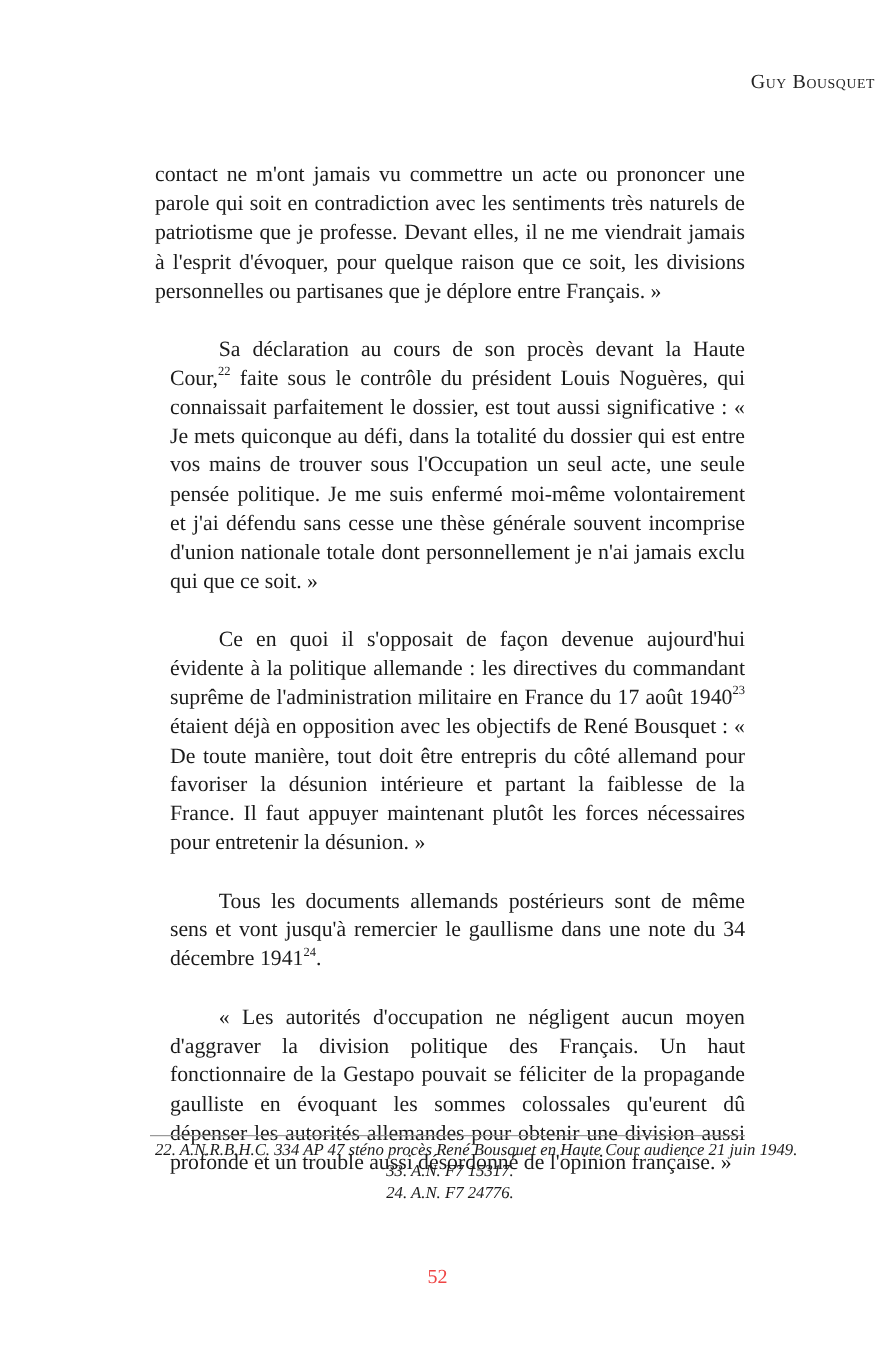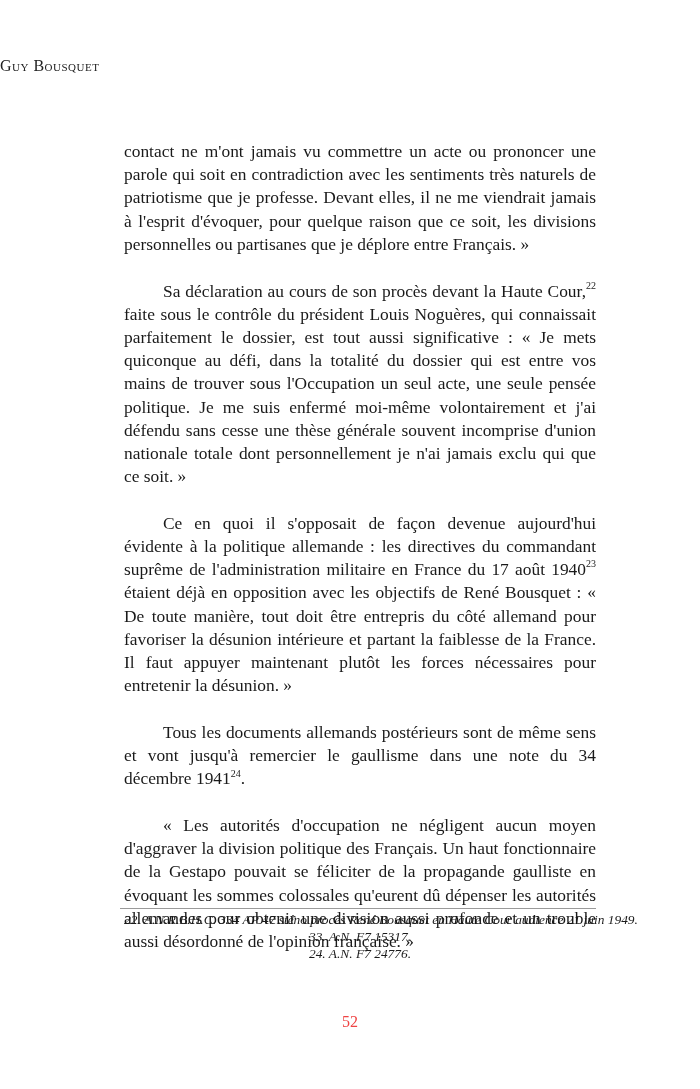--- a/index.html
+++ b/index.html
@@ -3,31 +3,31 @@
   <meta charset="utf-8">
   <style>
     html, body { margin: 0; padding: 0; background: #ffffff; }
     body {
       width: 700px; height: 1089px; position: relative; overflow: hidden;
       font-family: "Liberation Serif", "DejaVu Serif", serif;
       color: #1a1a1a;
     }
     .running-head {
       position: absolute; top: 57px; left: 0; width: 700px;
-      text-align: left; font-size: 16px; letter-spacing: 0.5px;
+      text-align: right; font-size: 16px; letter-spacing: 0.5px;
       font-variant: small-caps; color: #222;
     }
     .body-text {
-      position: absolute; left: 124px; width: 472px; top: 140px;
+      position: absolute; left: 124px; width: 472px; top: 128px;
       font-size: 17.4px; line-height: 23.2px;
     }
     .para {
       margin: 0; text-align: justify; text-align-last: left;
     }
-    .para.indent { text-indent: 39px; }
+    .para.indent { text-indent: 39px; margin-left: 12px; }
     .para + .para { margin-top: 23.5px; }
     sup { font-size: 10px; line-height: 0; vertical-align: super; position: relative; top: -1px; }
     .fn-rule {
       position: absolute; left: 120px; width: 476px; top: 908px;
       border-top: 1px solid #9a9a9a;
     }
     .footnotes {
       position: absolute; left: 124px; top: 912px; width: 472px;
       font-size: 13.4px; line-height: 16.8px; font-style: italic;
     }

